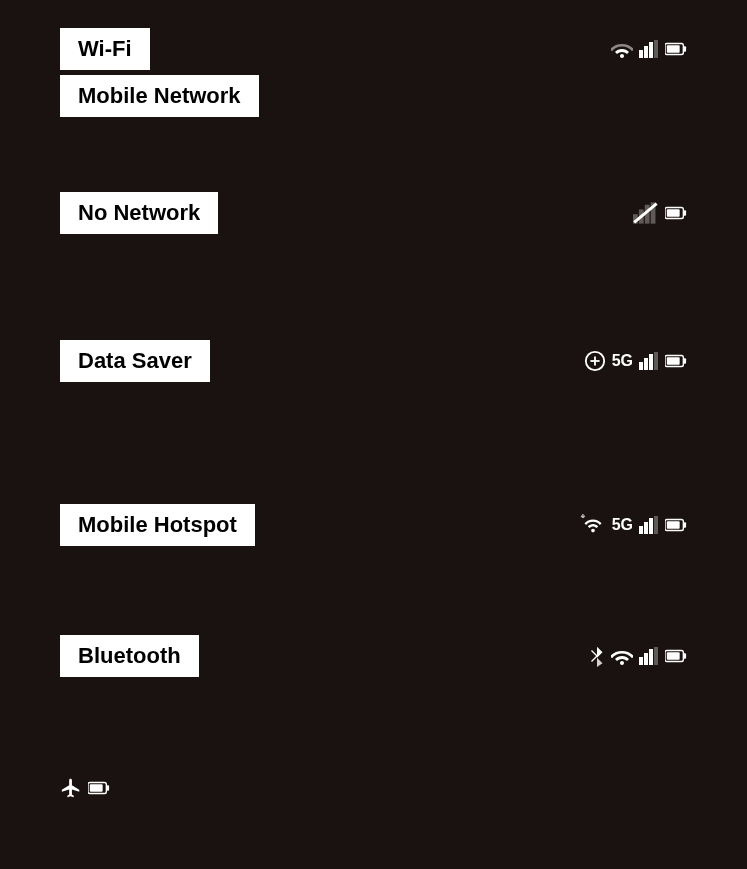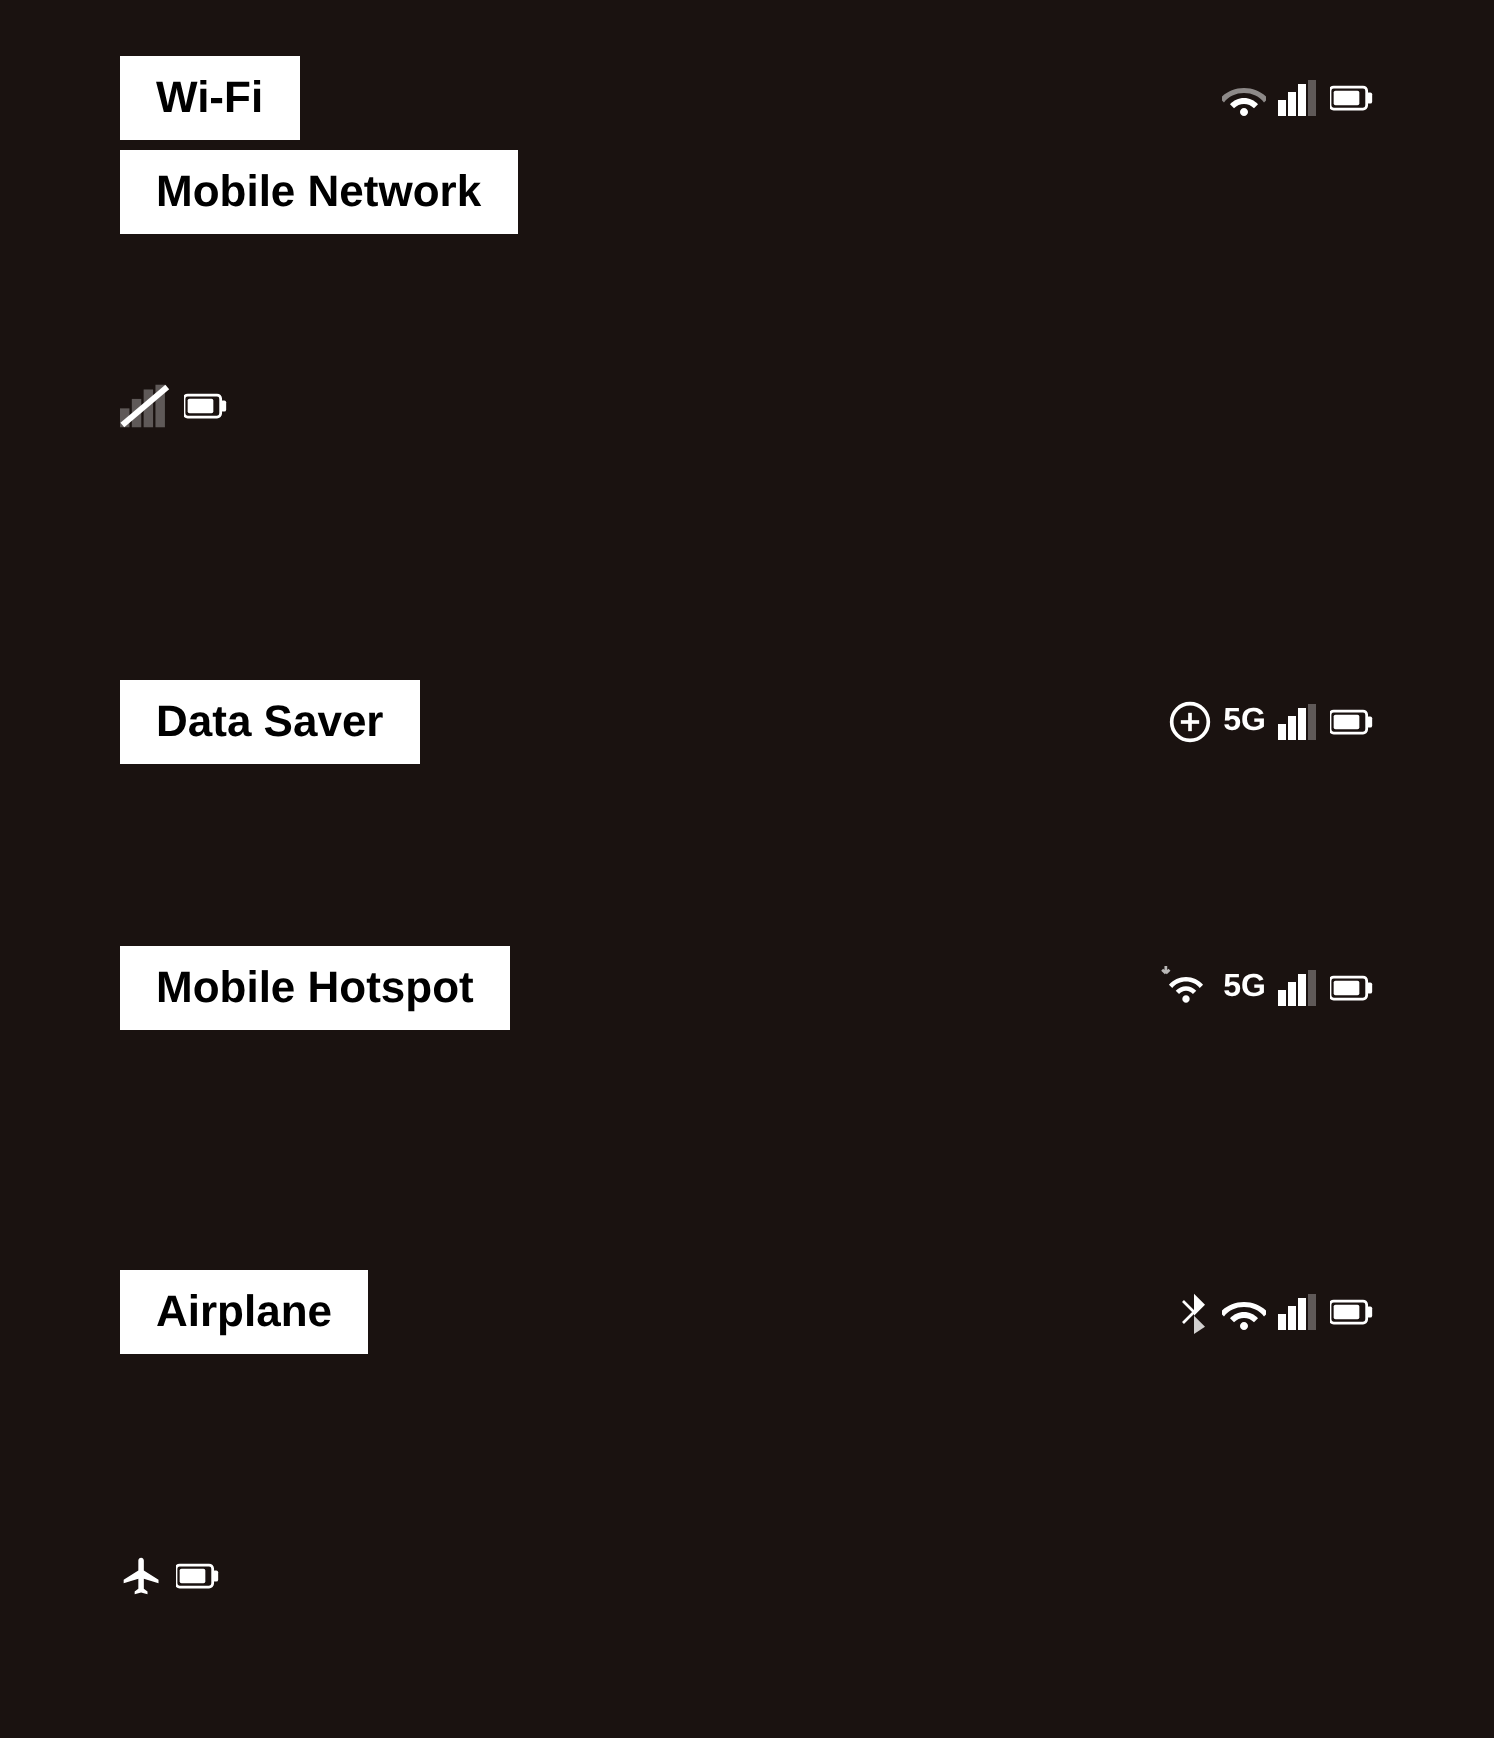--- a/index.html
+++ b/index.html
@@ -116,20 +116,21 @@
   </div>
 </div>
 
 <div class="row" style="top: 75px;">
   <div class="label-box">Mobile Network</div>
   <div class="icons">
   </div>
 </div>
 
 <div class="row" style="top: 192px;">
+  <div class="label-box">No Network</div>
   <div class="icons">
 
     <svg class="signal-svg" viewBox="0 0 22 18" fill="white" style="width:26px;height:22px;">
       <rect x="0" y="10" width="4" height="8" opacity="0.3"></rect>
       <rect x="5" y="6" width="4" height="12" opacity="0.3"></rect>
       <rect x="10" y="2" width="4" height="16" opacity="0.3"></rect>
       <rect x="15" y="0" width="4" height="18" opacity="0.3"></rect>
 
       <line x1="1" y1="17" x2="20" y2="1" stroke="white" stroke-width="2.5"></line>
     </svg>
@@ -162,21 +163,21 @@
     </svg>
 
     <svg class="battery-svg" viewBox="0 0 24 14" fill="white">
       <rect x="0" y="1" width="20" height="12" rx="2" ry="2" stroke="white" stroke-width="1.5" fill="none"></rect>
       <rect x="20" y="4" width="3" height="6" rx="1" fill="white"></rect>
       <rect x="2" y="3" width="14" height="8" rx="1" fill="white"></rect>
     </svg>
   </div>
 </div>
 
-<div class="row" style="top: 473px;">
+<div class="row" style="top: 504px;">
   <div class="label-box">Mobile Hotspot</div>
   <div class="icons">
 
     <svg class="hotspot-svg" viewBox="0 0 28 24" fill="white">
       <path d="M14 16c1.1 0 2 .9 2 2s-.9 2-2 2-2-.9-2-2 .9-2 2-2z"></path>
       <path d="M14 11c2.2 0 4.2 1 5.6 2.5l-1.8 1.8C16.9 14.2 15.5 13.5 14 13.5s-2.9.7-3.8 1.8l-1.8-1.8C9.8 12 11.8 11 14 11z"></path>
       <path d="M14 6c3.7 0 7 1.6 9.3 4.2l-1.8 1.8C19.7 9.7 17 8.5 14 8.5S8.3 9.7 6.5 12L4.7 10.2C7 7.6 10.3 6 14 6z"></path>
 
       <path d="M3 4 L1 2 M3 4 L5 2 M3 4 L3 0" stroke="white" stroke-width="1.5" fill="none" opacity="0.7"></path>
     </svg>
@@ -192,21 +193,21 @@
 
     <svg class="battery-svg" viewBox="0 0 24 14" fill="white">
       <rect x="0" y="1" width="20" height="12" rx="2" ry="2" stroke="white" stroke-width="1.5" fill="none"></rect>
       <rect x="20" y="4" width="3" height="6" rx="1" fill="white"></rect>
       <rect x="2" y="3" width="14" height="8" rx="1" fill="white"></rect>
     </svg>
   </div>
 </div>
 
 <div class="row" style="top: 635px;">
-  <div class="label-box">Airplane</div>
+  <div class="label-box">Bluetooth</div>
   <div class="icons">
 
     <svg class="bt-svg" viewBox="0 0 16 24" fill="white">
       <path d="M8 2 L14 8 L8 14 L8 2z"></path>
       <path d="M8 14 L14 20 L8 24 L8 14z" opacity="0.8"></path>
       <path d="M2 6 L8 12 M2 18 L8 12" stroke="white" stroke-width="1.5" fill="none"></path>
     </svg>
 
     <svg class="wifi-svg" viewBox="0 0 22 18" fill="white">
       <path d="M11 14c1.1 0 2 .9 2 2s-.9 2-2 2-2-.9-2-2 .9-2 2-2z"></path>

